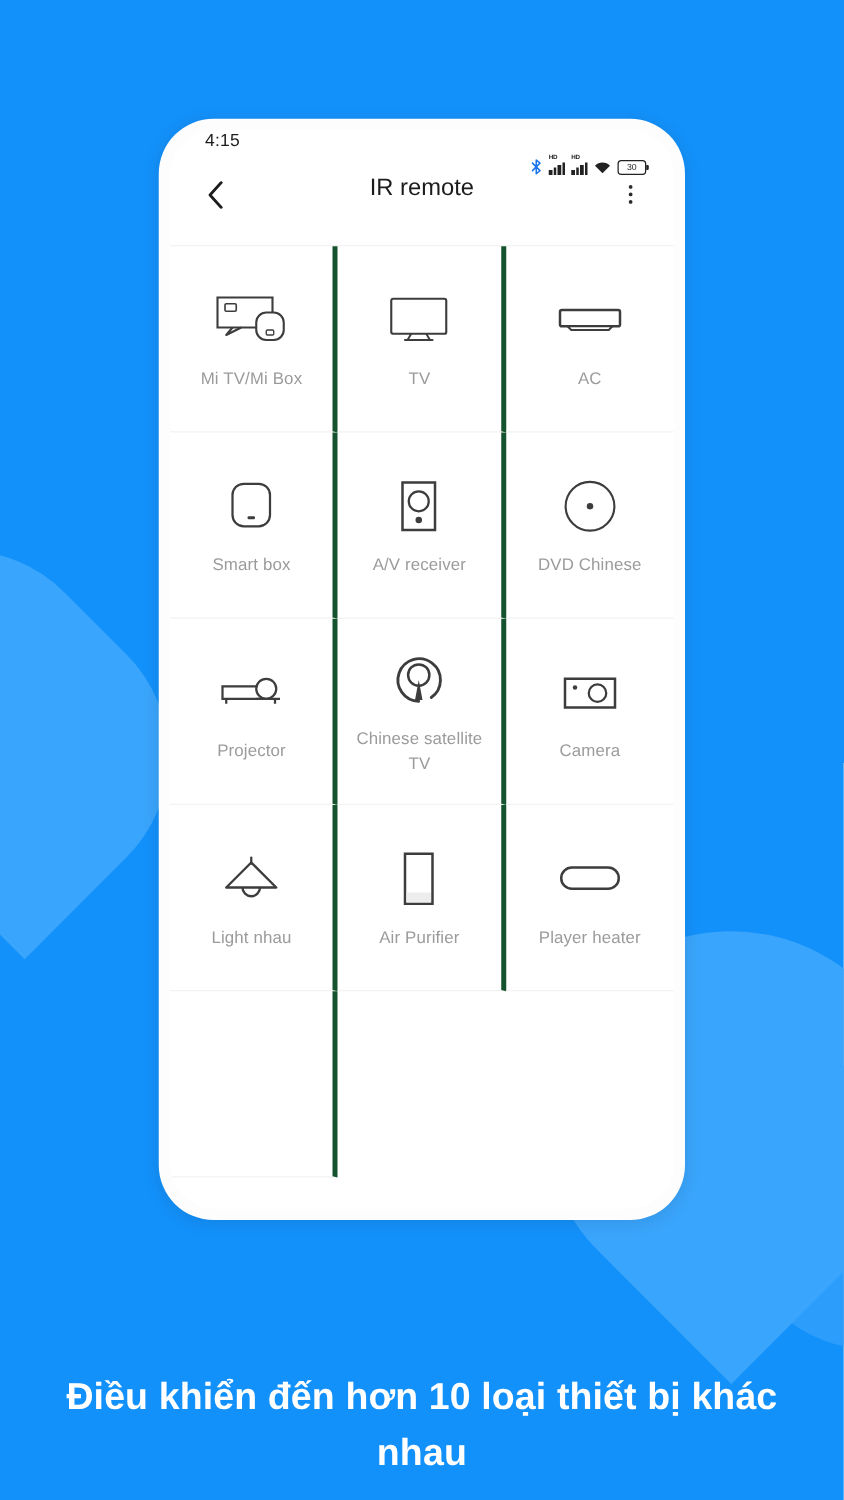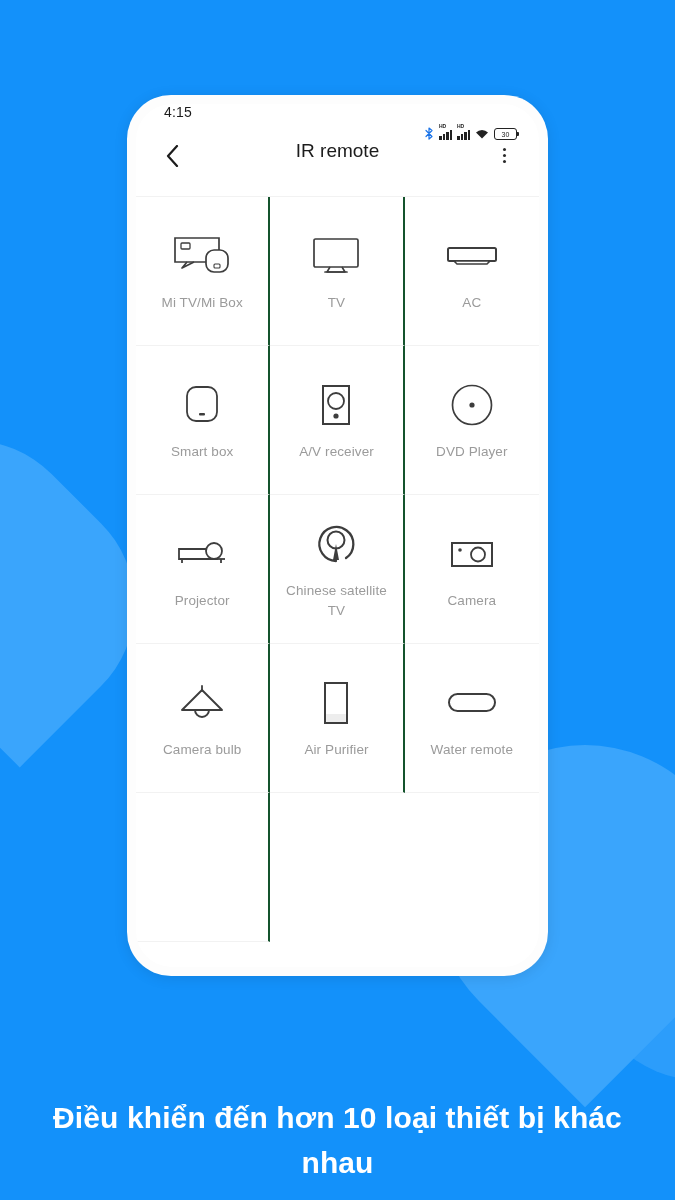--- a/index.html
+++ b/index.html
@@ -134,21 +134,21 @@
     display: grid;
     grid-template-columns: repeat(3, 1fr);
     border-top: 1px solid #F2F2F2;
   }
   .cell {
     height: 149px;
     display: flex;
     flex-direction: column;
     align-items: center;
     justify-content: center;
-    border-right: 2px solid #14532d;
+    border-right: 4px solid #14532d;
     border-bottom: 1px solid #F2F2F2;
     cursor: pointer;
     padding: 0 6px;
   }
   .cell:nth-child(3n) { border-right: none; }
   .cell.empty { cursor: default; }
   .icon-wrap {
     height: 54px;
     display: flex; align-items: center; justify-content: center;
   }
@@ -293,21 +293,21 @@
           <div class="cell-label">A/V receiver</div>
         </div>
 
         <div class="cell">
           <div class="icon-wrap">
             <svg width="44" height="44" viewBox="0 0 44 44">
               <circle cx="22" cy="22" r="19.5" fill="none" stroke="#3d3d3d" stroke-width="1.7"></circle>
               <circle cx="22" cy="22" r="2.6" fill="#3d3d3d"></circle>
             </svg>
           </div>
-          <div class="cell-label">DVD Player</div>
+          <div class="cell-label">DVD Chinese</div>
         </div>
 
         <div class="cell">
           <div class="icon-wrap">
             <svg width="52" height="30" viewBox="0 0 52 30">
               <path d="M3 10 h38 v10 h-38 z" fill="#fff" stroke="#3d3d3d" stroke-width="1.8"></path>
               <circle cx="38" cy="12" r="8" fill="#fff" stroke="#3d3d3d" stroke-width="1.8"></circle>
               <path d="M30 20 h19" fill="none" stroke="#3d3d3d" stroke-width="1.8"></path>
               <line x1="6" y1="20" x2="6" y2="24" stroke="#3d3d3d" stroke-width="1.8"></line>
               <line x1="45" y1="20" x2="45" y2="24" stroke="#3d3d3d" stroke-width="1.8"></line>
@@ -339,40 +339,40 @@
         </div>
 
         <div class="cell">
           <div class="icon-wrap">
             <svg width="46" height="38" viewBox="0 0 46 38">
               <line x1="23" y1="2" x2="23" y2="7" stroke="#3d3d3d" stroke-width="1.8" stroke-linecap="round"></line>
               <path d="M23 6 L43 26 H3 Z" fill="none" stroke="#3d3d3d" stroke-width="1.9" stroke-linejoin="round"></path>
               <path d="M16 26 A7 7 0 0 0 30 26" fill="none" stroke="#3d3d3d" stroke-width="1.9"></path>
             </svg>
           </div>
-          <div class="cell-label">Camera bulb</div>
+          <div class="cell-label">Light nhau</div>
         </div>
 
         <div class="cell">
           <div class="icon-wrap">
             <svg width="26" height="44" viewBox="0 0 26 44">
               <rect x="2" y="2" width="22" height="40" fill="none" stroke="#3d3d3d" stroke-width="2"></rect>
               <rect x="3.2" y="33" width="19.6" height="8" fill="#ededed"></rect>
             </svg>
           </div>
           <div class="cell-label">Air Purifier</div>
         </div>
 
         <div class="cell">
           <div class="icon-wrap">
             <svg width="50" height="26" viewBox="0 0 50 26">
               <rect x="2" y="4" width="46" height="17" rx="8.5" fill="none" stroke="#3d3d3d" stroke-width="2"></rect>
             </svg>
           </div>
-          <div class="cell-label">Water remote</div>
+          <div class="cell-label">Player heater</div>
         </div>
 
         <div class="cell empty">
           <div class="icon-wrap"></div>
           <div class="cell-label"></div>
         </div>
 
       </div>
     </div>
   </div>

